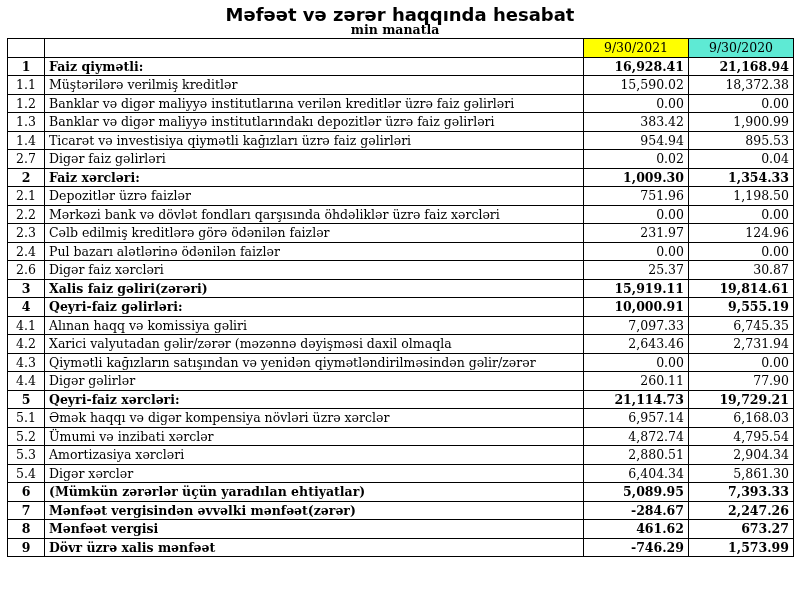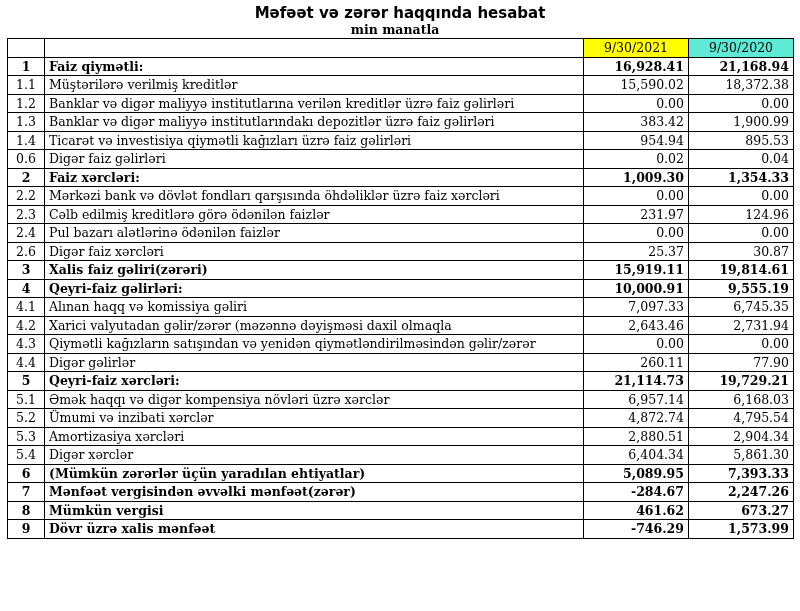--- a/index.html
+++ b/index.html
@@ -11,21 +11,21 @@
   }
   .page {
     width: 800px;
     height: 611px;
     background: #ffffff;
     overflow: hidden;
   }
   .report-title {
     text-align: center;
     font-weight: bold;
-    font-size: 15px;
+    font-size: 18px;
     font-family: "DejaVu Sans", "Liberation Sans", sans-serif;
     padding-top: 4px;
     height: 22px;
   }
   .unit-label {
     text-align: center;
     font-weight: bold;
     font-size: 12.5px;
     padding-right: 10px;
     height: 16px;
@@ -105,32 +105,38 @@
           <td class="value-cell">383.42</td>
           <td class="value-cell">1,900.99</td>
         </tr>
         <tr>
           <td class="num-cell">1.4</td>
           <td class="label-cell">Ticarət və investisiya qiymətli kağızları üzrə faiz gəlirləri</td>
           <td class="value-cell">954.94</td>
           <td class="value-cell">895.53</td>
         </tr>
         <tr>
-          <td class="num-cell">0.6</td>
+          <td class="num-cell">2.7</td>
           <td class="label-cell">Digər faiz gəlirləri</td>
           <td class="value-cell">0.02</td>
           <td class="value-cell">0.04</td>
         </tr>
         <tr class="bold-row">
           <td class="num-cell">2</td>
           <td class="label-cell">Faiz xərcləri:</td>
           <td class="value-cell">1,009.30</td>
           <td class="value-cell">1,354.33</td>
         </tr>
         <tr>
+          <td class="num-cell">2.1</td>
+          <td class="label-cell">Depozitlər üzrə faizlər</td>
+          <td class="value-cell">751.96</td>
+          <td class="value-cell">1,198.50</td>
+        </tr>
+        <tr>
           <td class="num-cell">2.2</td>
           <td class="label-cell">Mərkəzi bank və dövlət fondları qarşısında öhdəliklər üzrə faiz xərcləri</td>
           <td class="value-cell">0.00</td>
           <td class="value-cell">0.00</td>
         </tr>
         <tr>
           <td class="num-cell">2.3</td>
           <td class="label-cell">Cəlb edilmiş kreditlərə görə ödənilən faizlər</td>
           <td class="value-cell">231.97</td>
           <td class="value-cell">124.96</td>
@@ -220,21 +226,21 @@
           <td class="value-cell">7,393.33</td>
         </tr>
         <tr class="bold-row">
           <td class="num-cell">7</td>
           <td class="label-cell">Mənfəət vergisindən əvvəlki mənfəət(zərər)</td>
           <td class="value-cell">-284.67</td>
           <td class="value-cell">2,247.26</td>
         </tr>
         <tr class="bold-row">
           <td class="num-cell">8</td>
-          <td class="label-cell">Mümkün vergisi</td>
+          <td class="label-cell">Mənfəət vergisi</td>
           <td class="value-cell">461.62</td>
           <td class="value-cell">673.27</td>
         </tr>
         <tr class="bold-row">
           <td class="num-cell">9</td>
           <td class="label-cell">Dövr üzrə xalis mənfəət</td>
           <td class="value-cell">-746.29</td>
           <td class="value-cell">1,573.99</td>
         </tr>
       </tbody>

